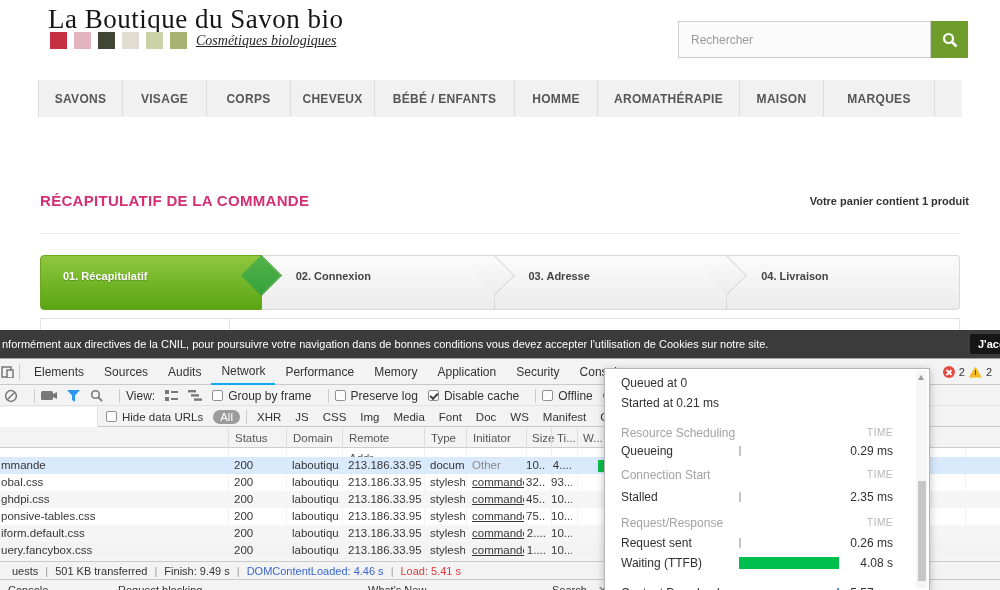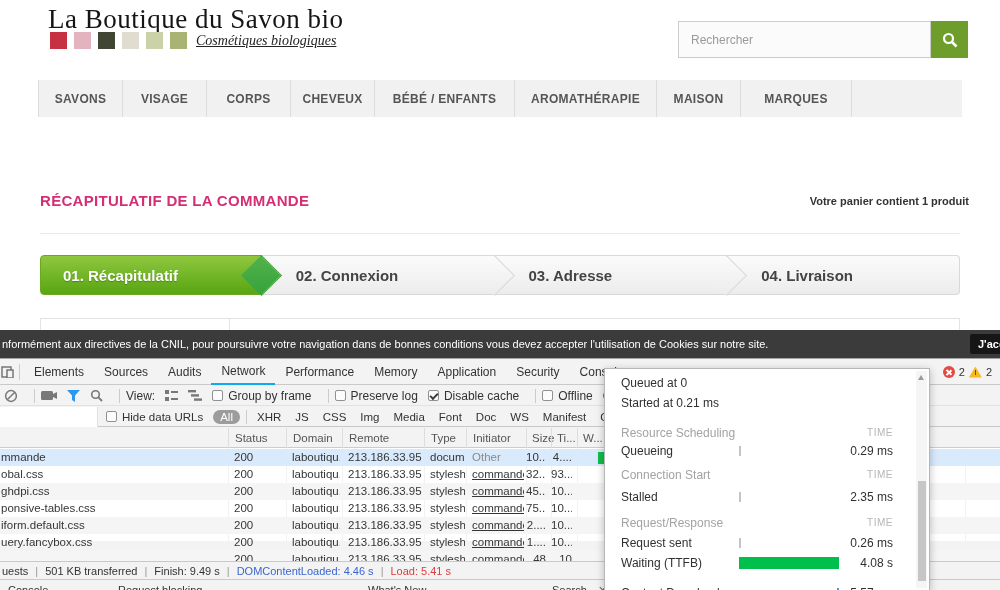--- a/index.html
+++ b/index.html
@@ -38,22 +38,22 @@
   .bc-item { font-size:11px; color:#888; padding:0 16px 0 10px; }
 
   
   .page-heading { position:absolute; left:40px; top:192px; font-size:15px; font-weight:bold;
                   color:#d42e75; letter-spacing:.3px; }
   .cart-summary { position:absolute; right:31px; top:195px; font-size:11px; font-weight:bold; color:#333; }
   .rule { position:absolute; left:40px; top:233px; width:920px; border-top:1px solid #e9e9e9; }
 
   
   .steps { position:absolute; left:40px; top:255px; width:920px; height:40px; display:flex; }
-  .step { position:relative; flex:1; height:40px; line-height:40px; padding-left:34px;
-          font-size:15px; font-weight:bold; color:#444;
+  .step { position:relative; flex:1; height:55px; line-height:40px; padding-left:34px;
+          font-size:11px; font-weight:bold; color:#444;
           background:linear-gradient(#fbfbfb,#ececec); border:1px solid #d9d9d9; border-left:none; }
   .step:first-child { padding-left:22px; border-radius:4px 0 0 4px; border-left:1px solid #6aa81f; }
   .step:last-child  { border-radius:0 4px 4px 0; }
   .step::after { content:""; position:absolute; right:-15px; top:5px; width:28px; height:28px;
                  transform:rotate(45deg); background:linear-gradient(135deg,#fbfbfb,#ececec);
                  border-top:1px solid #d9d9d9; border-right:1px solid #d9d9d9; }
   .step:last-child::after { display:none; }
   .step:nth-child(1){z-index:50}.step:nth-child(2){z-index:40}.step:nth-child(3){z-index:30}
   .step:nth-child(4){z-index:20}.step:nth-child(5){z-index:10}
   .step.active { background:linear-gradient(#8fc73e,#58a513); border-color:#6aa81f; color:#fff;
@@ -112,21 +112,21 @@
   .pill.on { background:#9c9c9c; color:#fff; }
   .ft { margin:0 8px 0 6px; cursor:pointer; white-space:nowrap; }
 
   .dt-grid { position:absolute; left:0; top:69px; width:1000px; height:113px; background:#fff; }
   .dt-cols-header { position:absolute; left:0; top:0; width:1000px; height:20px; background:#f3f3f3;
                     border-bottom:1px solid #ccc; }
   .hcell { position:absolute; top:0; height:20px; line-height:20px; font-size:11.5px; color:#555;
            border-left:1px solid #ddd; padding-left:6px; cursor:pointer; }
   .grid-vline { position:absolute; top:20px; bottom:0; width:1px; background:rgba(0,0,0,.05); }
   .nrow { position:absolute; left:0; width:1000px; height:17px; line-height:17px; font-size:11.5px;
-          color:#363636; cursor:pointer; }
+          color:#363636; cursor:pointer;margin-top:8px; }
   .nrow.alt { background:#f5f5f5; }
   .nrow.sel { background:#d8eafc; }
   .ncell { position:absolute; top:0; white-space:nowrap; overflow:hidden; }
   .c-name   { left:1px;   width:224px; }
   .c-status { left:234px; width:50px; }
   .c-domain { left:292px; width:48px; }
   .c-remote { left:348px; width:74px; }
   .c-type   { left:430px; width:35px; }
   .c-init   { left:472px; width:52px; }
   .c-size   { left:526px; width:20px; text-align:right; }
@@ -188,20 +188,21 @@
       </span>
     </button>
   </div>
 
   <div class="nav">
     <div class="nav-item" style="width:84px">SAVONS</div>
     <div class="nav-item" style="width:84px">VISAGE</div>
     <div class="nav-item" style="width:84px">CORPS</div>
     <div class="nav-item" style="width:84px">CHEVEUX</div>
     <div class="nav-item" style="width:140px">BÉBÉ / ENFANTS</div>
+    <div class="nav-item" style="width:83px">HOMME</div>
     <div class="nav-item" style="width:142px">AROMATHÉRAPIE</div>
     <div class="nav-item" style="width:84px">MAISON</div>
     <div class="nav-item" style="width:111px">MARQUES</div>
     <div class="nav-fill"></div>
   </div>
 
 
   <div class="page-heading">RÉCAPITULATIF DE LA COMMANDE</div>
   <div class="cart-summary">Votre panier contient 1 produit</div>
   <div class="rule"></div>
@@ -423,21 +424,21 @@
         <span class="ncell c-domain">laboutiqu...</span>
         <span class="ncell c-remote">213.186.33.95:</span>
         <span class="ncell c-type">stylesheet</span>
         <span class="ncell c-init init-link">commande</span>
         <span class="ncell c-size">48</span>
         <span class="ncell c-time">10</span>
       </div>
     </div>
 
     <div class="dt-summary">
-      <span style="margin-left:2px">uests</span>
+      <span style="margin-left:12px">uests</span>
       <span class="sum-sep">|</span>
       <span>501 KB transferred</span>
       <span class="sum-sep">|</span>
       <span>Finish: 9.49 s</span>
       <span class="sum-sep">|</span>
       <span class="sum-dcl">DOMContentLoaded: 4.46 s</span>
       <span class="sum-sep">|</span>
       <span class="sum-load">Load: 5.41 s</span>
     </div>
 

